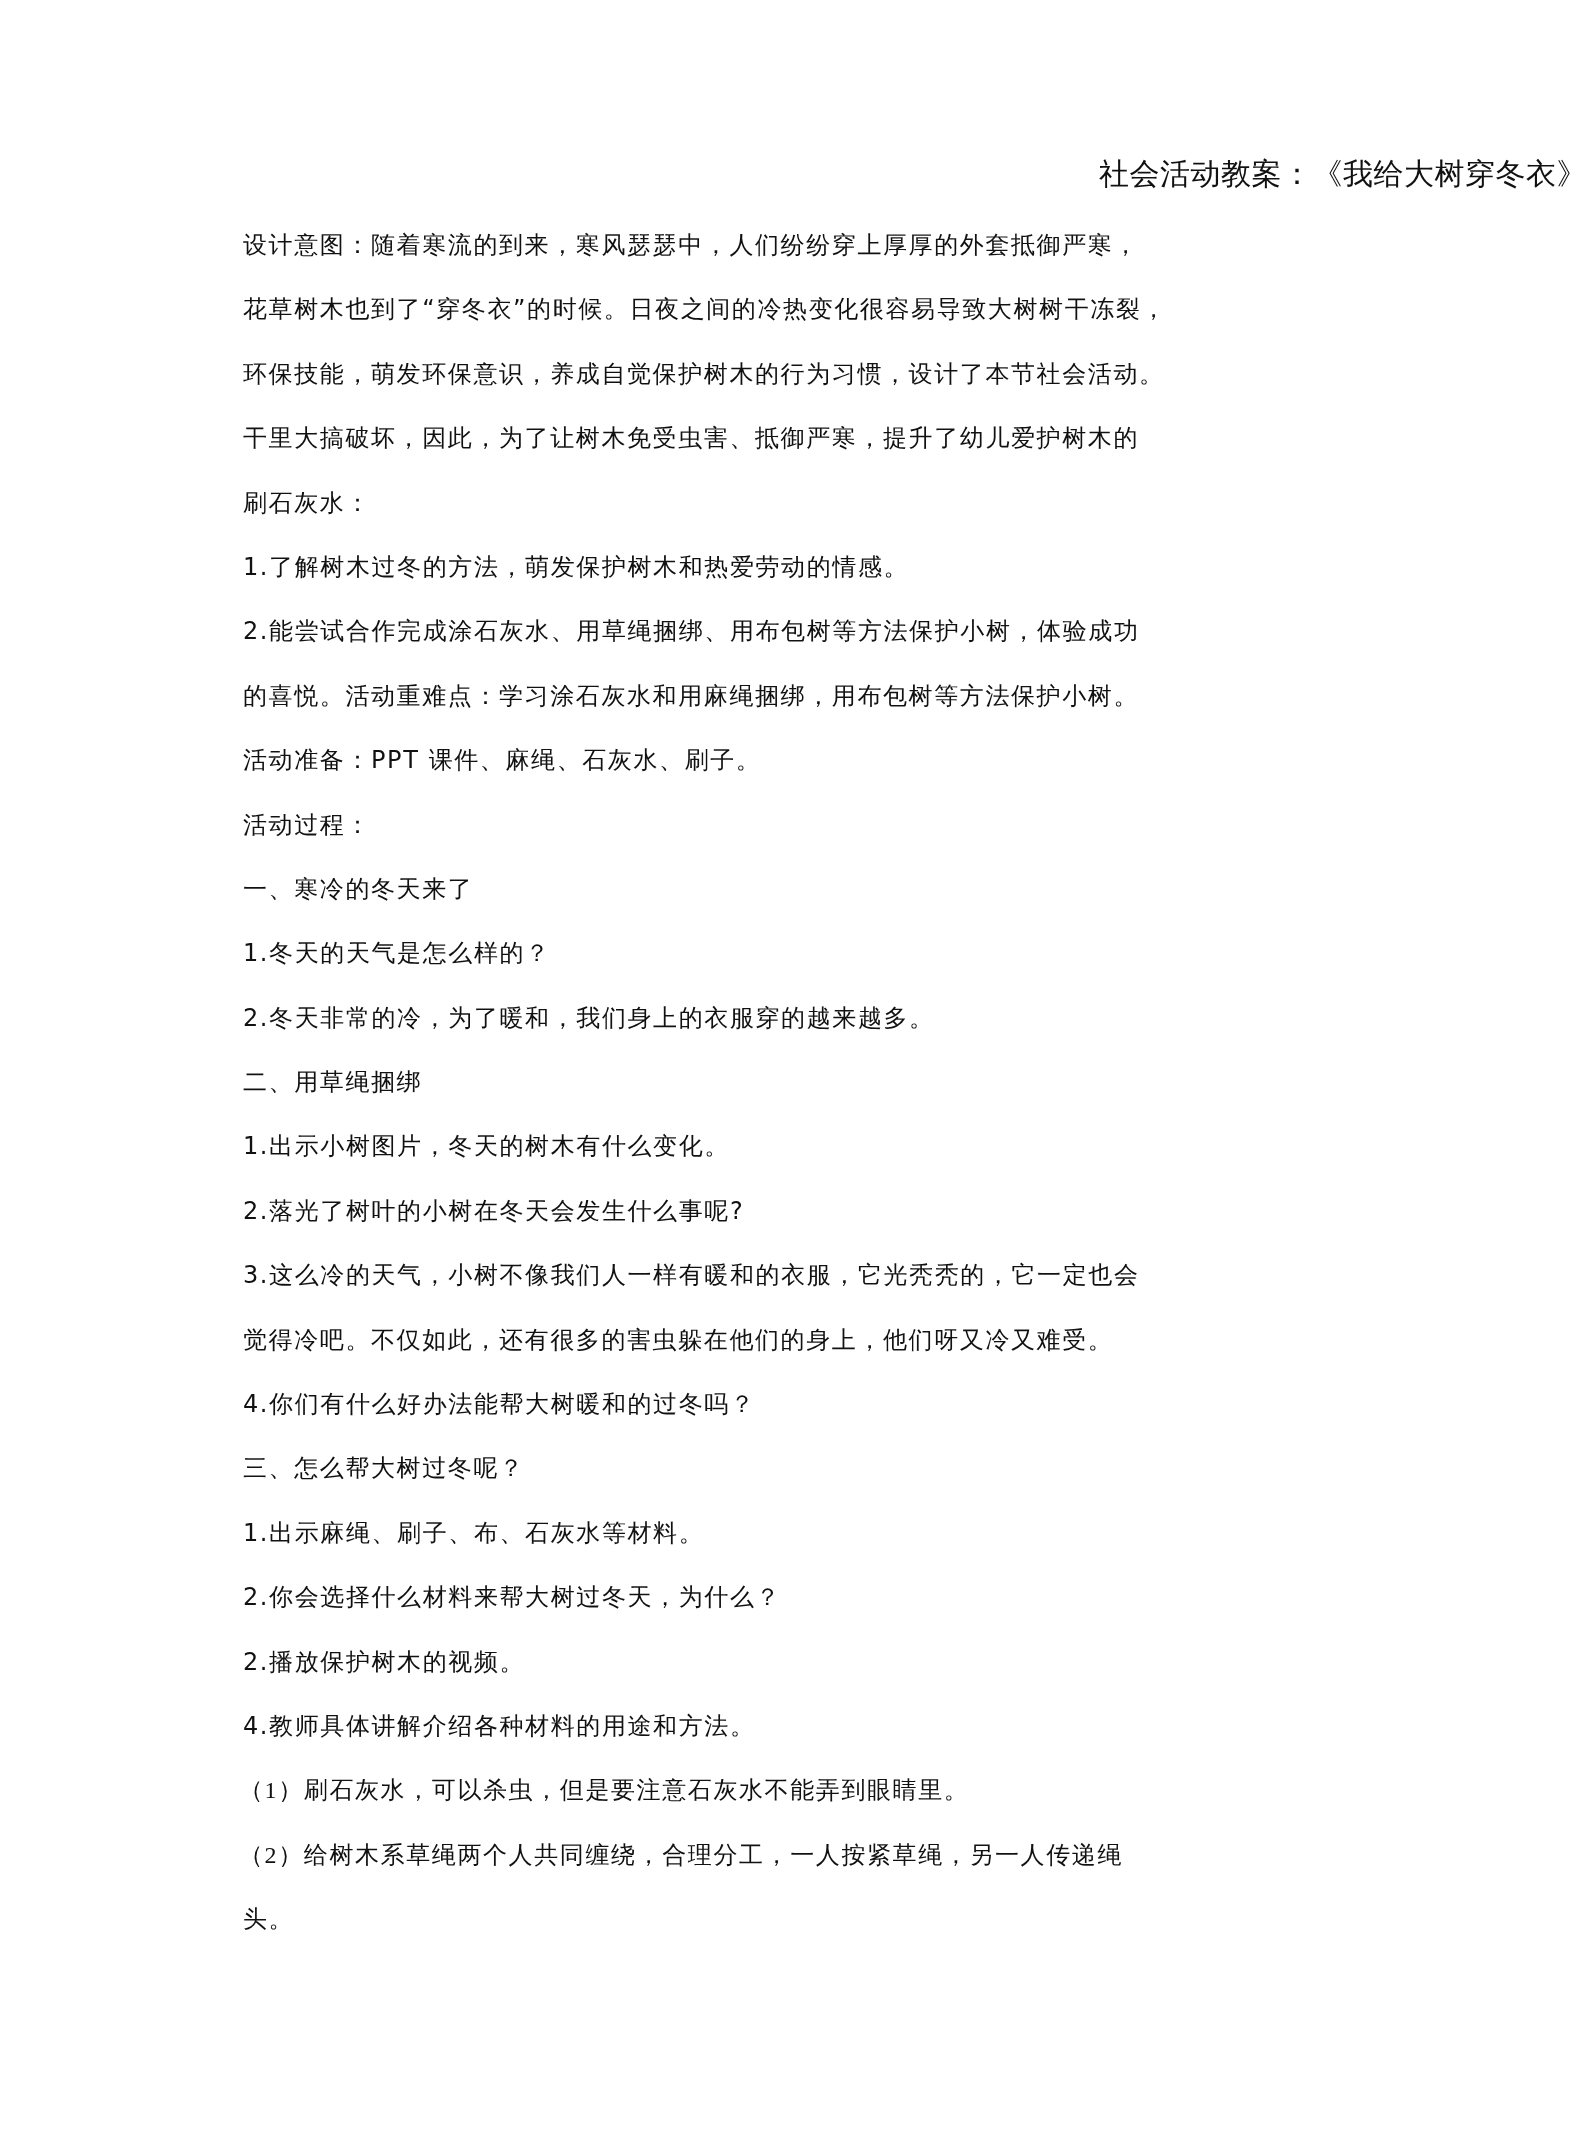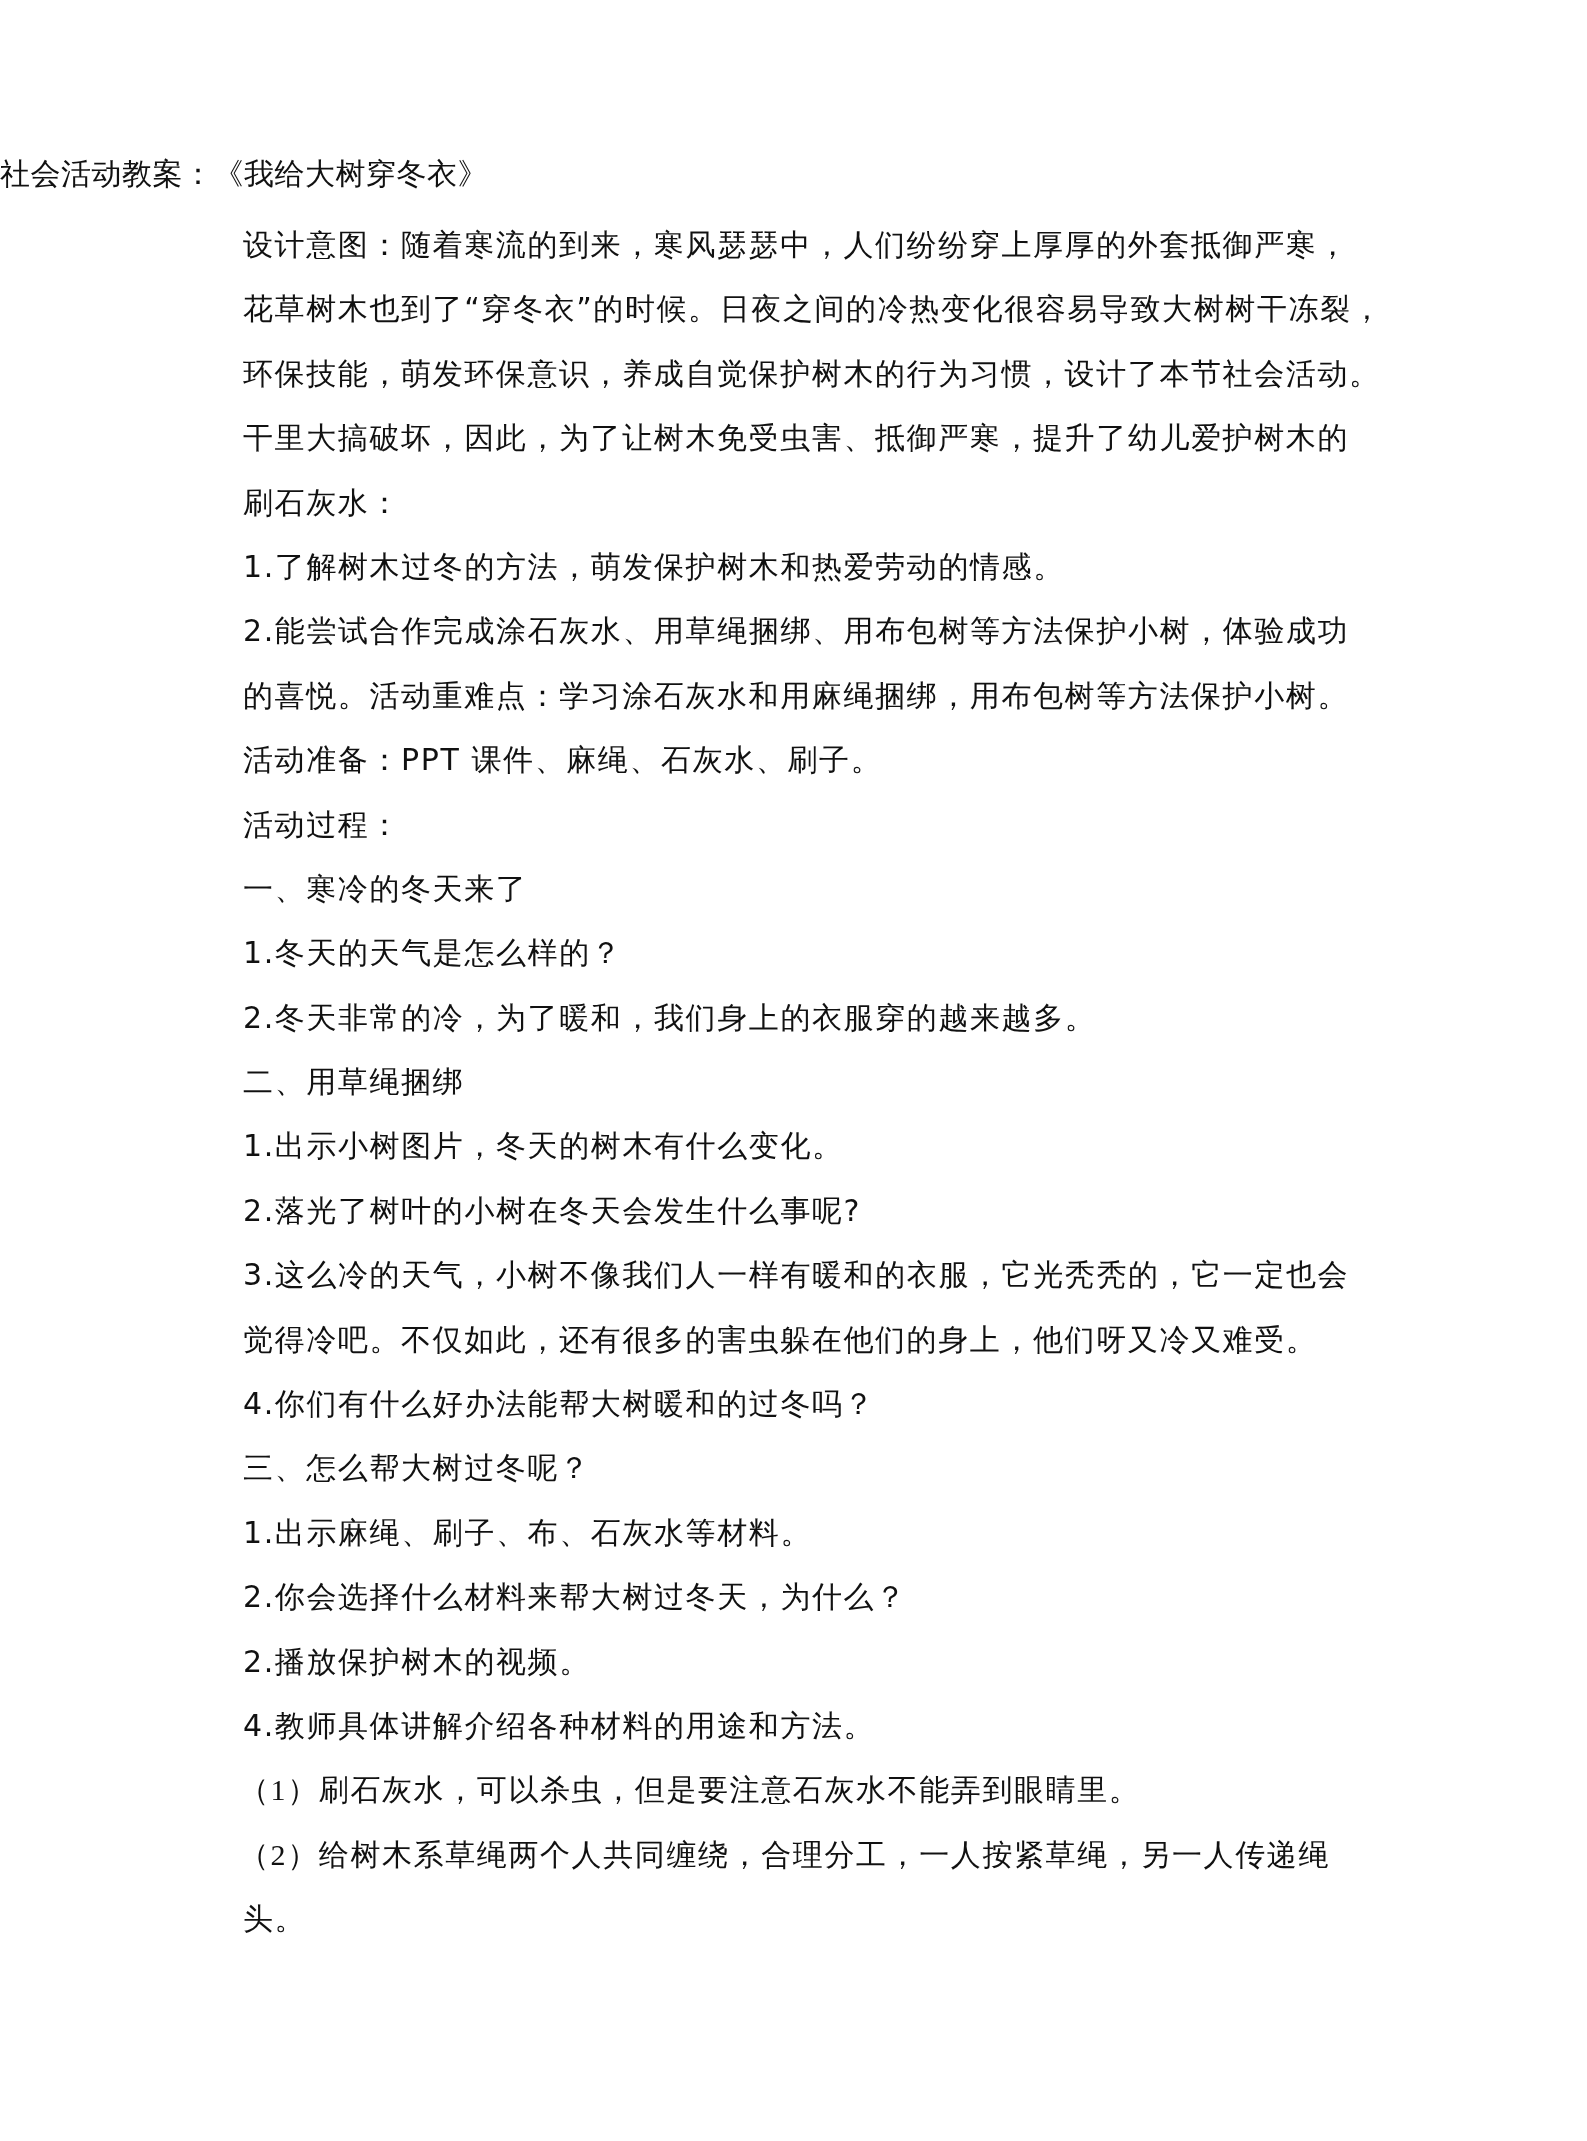--- a/index.html
+++ b/index.html
@@ -1,22 +1,22 @@
 <!DOCTYPE html>
 <html><head>
 <meta charset="utf-8">
 <style>
   html, body { margin: 0; padding: 0; background: #ffffff; }
   body { width: 1587px; height: 2141px; position: relative; overflow: hidden;
          font-family: "DejaVu Sans", "Liberation Sans", sans-serif; color: #111; }
   .page { position: absolute; left: 0; top: 0; width: 1587px; height: 2141px; }
-  .title { position: absolute; top: 152px; left: 0; width: 1587px; text-align: left;
+  .title { position: absolute; top: 152px; left: 0; width: 1587px; text-align: right;
            font-size: 30px; line-height: 44px; letter-spacing: 0.5px; }
   .body { position: absolute; left: 243px; top: 213px; width: 1125px; }
-  .line { font-size: 30px; line-height: 64.4px; height: 64.4px; white-space: nowrap;
+  .line { font-size: 24px; line-height: 64.4px; height: 64.4px; white-space: nowrap;
           letter-spacing: 1.6px; }
   .sub { padding-left: 0; margin-left: -4px; font-family: Liberation Serif, serif; }
 </style>
 </head>
 <body>
 
 <div class="page">
   <div class="title">社会活动教案：《我给大树穿冬衣》</div>
   <div class="body">
     <div class="line">设计意图：随着寒流的到来，寒风瑟瑟中，人们纷纷穿上厚厚的外套抵御严寒，</div>

